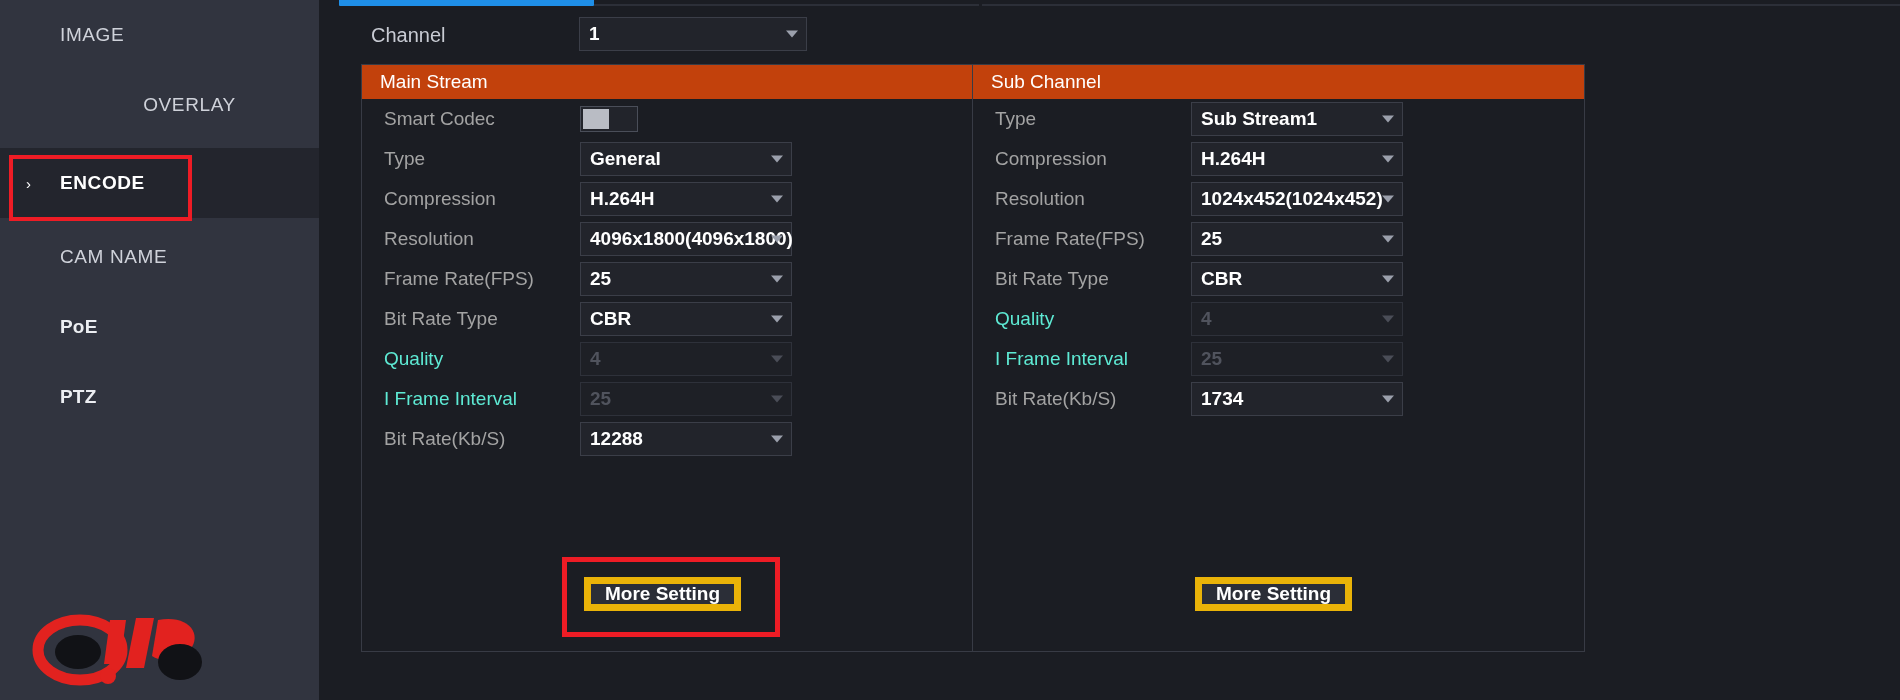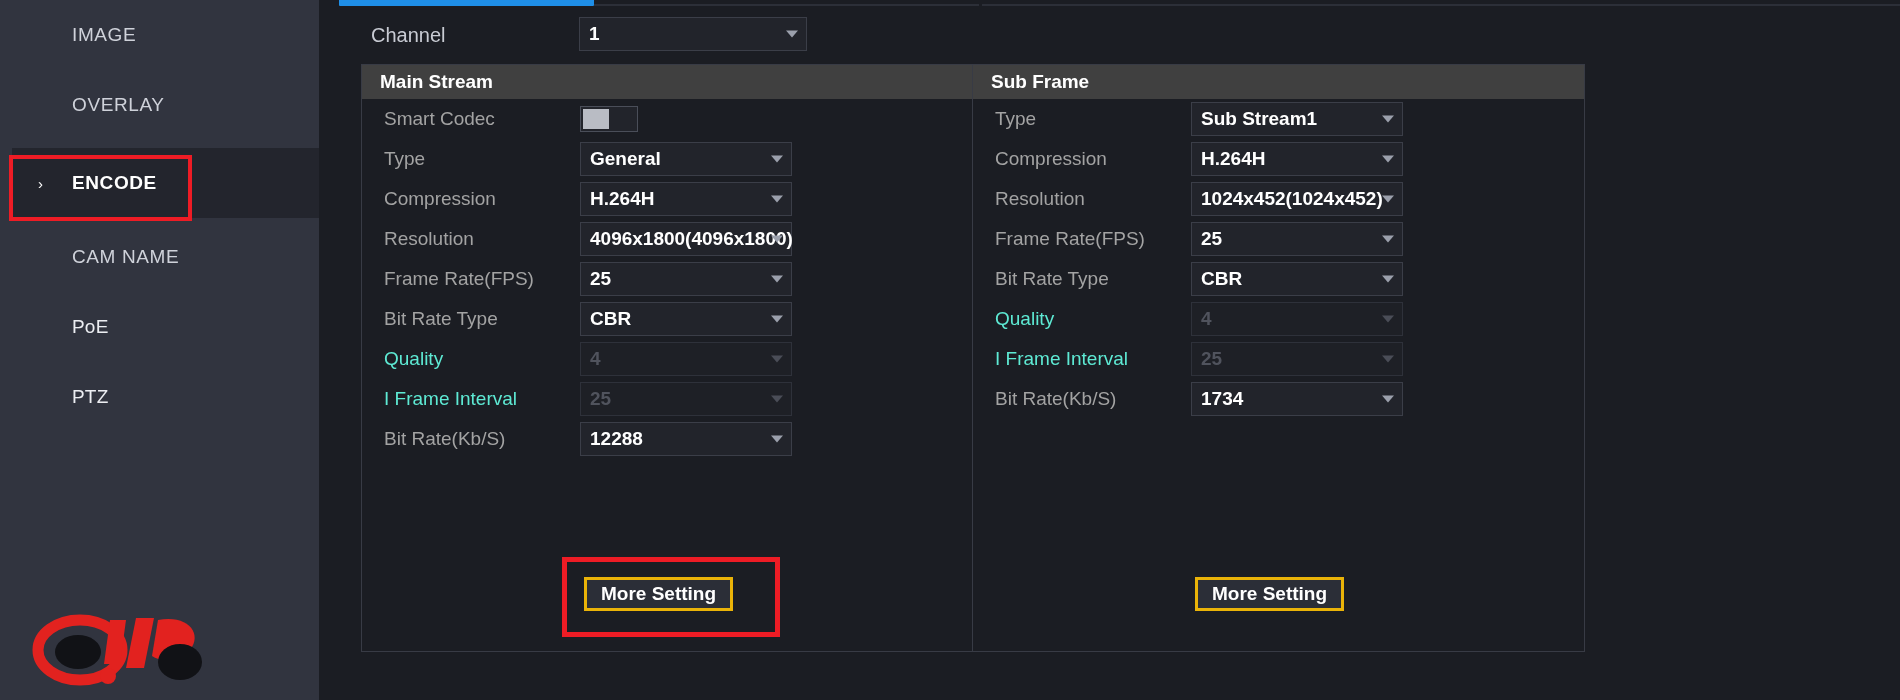--- a/index.html
+++ b/index.html
@@ -17,31 +17,31 @@
 
   
   .sidebar {
     position: absolute;
     left: 0; top: 0;
     width: 319px; height: 700px;
     background: #31343f;
   }
   .side-item {
     position: absolute;
-    left: 12px;
+    left: 0;
     width: 319px;
     height: 70px;
     display: flex;
     align-items: center;
     color: #cfd2da;
     font-size: 19px;
     letter-spacing: .6px;
   }
   .side-item .side-label { margin-left: 60px; white-space: nowrap; }
-  .side-item.bold .side-label { font-weight: normal; color: #eceef2; letter-spacing:.2px;text-align:center;}
+  .side-item.bold .side-label { font-weight: bold; color: #eceef2; letter-spacing:.2px;text-align:center;}
   .side-item.active {
     background: #23252d;
     width: 319px;
   }
   .side-item.active .side-label {
     color: #ffffff;
     font-weight: bold;
     margin-left: 60px;
   }
   .side-chevron {
@@ -145,26 +145,26 @@
     background: #1b1d23;
     border: 1px solid #383b45;
   }
   .panel-main  { left: 42px;  width: 612px; }
   .panel-sub   { left: 654px; width: 612px; border-left: none; }
 
   .panel-header {
     position: absolute;
     left: 0; top: 0;
     width: 100%; height: 34px;
-    background: #404040;
+    background: #c2410c;
     display: flex;
     align-items: center;
     color: #ffffff;
     font-size: 19px;
-    font-weight: bold;
+    font-weight: normal;
     padding-left: 18px;
   }
 
   .fields {
     position: absolute;
     left: 0; top: 34px;
     width: 100%;
   }
   .field-row {
     position: relative;
@@ -215,21 +215,21 @@
     left: 0; bottom: 34px;
     width: 100%;
     height: 40px;
   }
   .more-btn {
     position: absolute;
     left: 222px; top: 0;
     height: 34px;
     padding: 0 14px;
     background: #2b2e37;
-    border: 3px solid #eab308;
+    border: 7px solid #eab308;
     color: #ffffff;
     font-size: 19px;
     font-weight: bold;
     display: flex;
     align-items: center;
     justify-content: center;
     white-space: nowrap;
   }
   .more-highlight {
     position: absolute;
@@ -242,21 +242,21 @@
 </head>
 <body>
 
 <div id="app">
 
   <div class="sidebar">
     <div id="sidebar-items">
         <div class="side-item" style="top: 0px;">
           <span class="side-label">IMAGE</span>
         </div>
-        <div class="side-item" style="top: 70px;">
+        <div class="side-item" style="top: 70px; justify-content: center;">
           <span class="side-label">OVERLAY</span>
         </div>
         <div class="side-item active" style="top: 148px;">
           <span class="side-chevron">›</span>
           <span class="side-label">ENCODE</span>
         </div>
         <div class="side-item" style="top: 222px;">
           <span class="side-label">CAM NAME</span>
         </div>
         <div class="side-item bold" style="top: 292px;">
@@ -383,21 +383,21 @@
             </div>
           </div>
         </div>
       <div class="more-row">
         <div class="more-btn">More Setting</div>
         <div class="more-highlight"></div>
       </div>
     </div>
 
     <div class="panel panel-sub">
-      <div class="panel-header">Sub Frame</div>
+      <div class="panel-header">Sub Channel</div>
       <div class="fields" id="sub-fields">
           <div class="field-row">
             <div class="field-label">Type</div>
             <div class="field-control">
               <div class="select">
                 <span>Sub Stream1</span>
                 <span class="caret"></span>
               </div>
             </div>
           </div>

